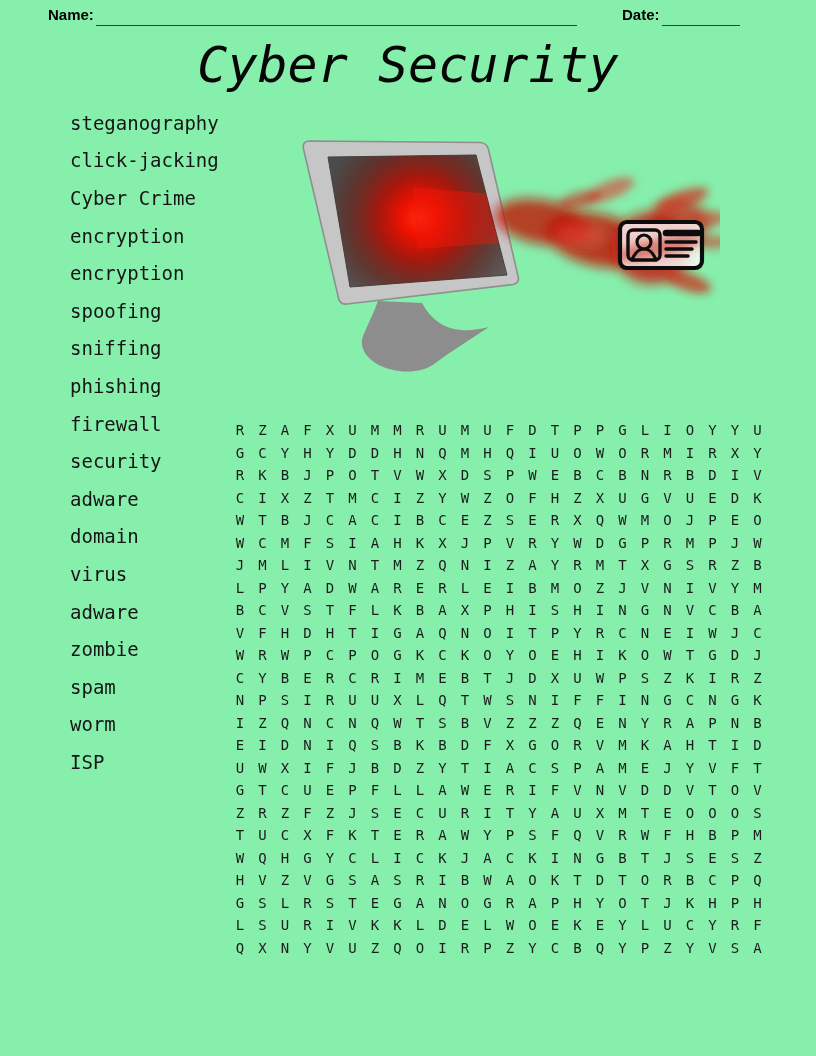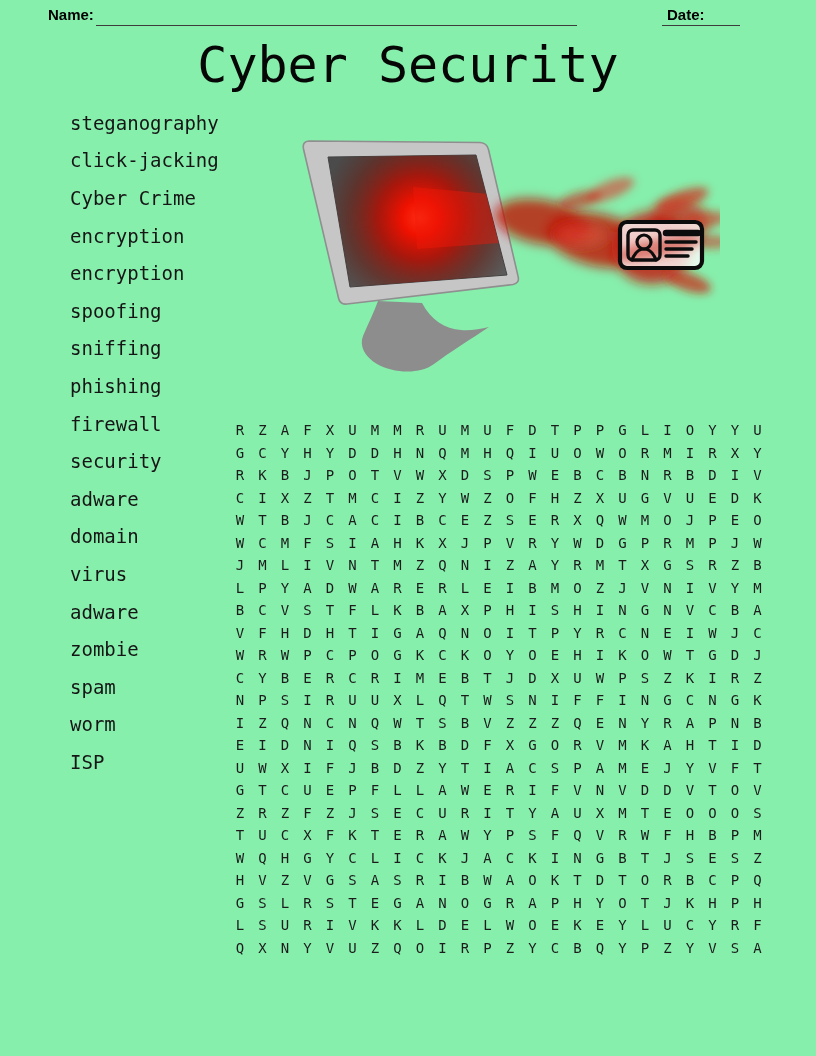--- a/index.html
+++ b/index.html
@@ -6,29 +6,29 @@
   .page {
     position:relative; width:816px; height:1056px; background:#86efac;
     font-family:"DejaVu Sans Mono", monospace; overflow:hidden;padding-left:29px;
   }
   
   .hdr-label {
     position:absolute; font-family:"Liberation Sans", sans-serif;
     font-weight:bold; font-size:15px; color:#000; top:6px;
   }
   .name-label { left:48px; }
-  .date-label { left:622px;margin-left:45px; }
+  .date-label { left:622px; }
   .writeline { position:absolute; top:6px; height:19px; border-bottom:1.4px solid #3c3c3c; }
   .name-line { left:96px; width:481px; }
   .date-line { left:662px; width:78px; }
   
   .title {
     position:absolute; top:36px; left:0; width:816px; text-align:center;
     font-family:"DejaVu Sans Mono", monospace; font-weight:normal;
-    font-size:50px; letter-spacing:0; color:#060606; margin:0; line-height:58px;
+    font-size:50px; letter-spacing:0; color:#060606; margin:0; line-height:58px;font-style:italic;
   }
   
   .words {
     position:absolute; left:48px; top:104px; margin:0; padding:0; list-style:none;
     font-size:19px; color:#151515;
   }
   .words li { height:37.6px; display:flex; align-items:center; white-space:pre;margin-left:22px; }
   
   .grid { position:absolute; left:228.75px; top:418.75px; width:540px; height:540px; }
   .grid-row { display:flex; height:22.5px; }

